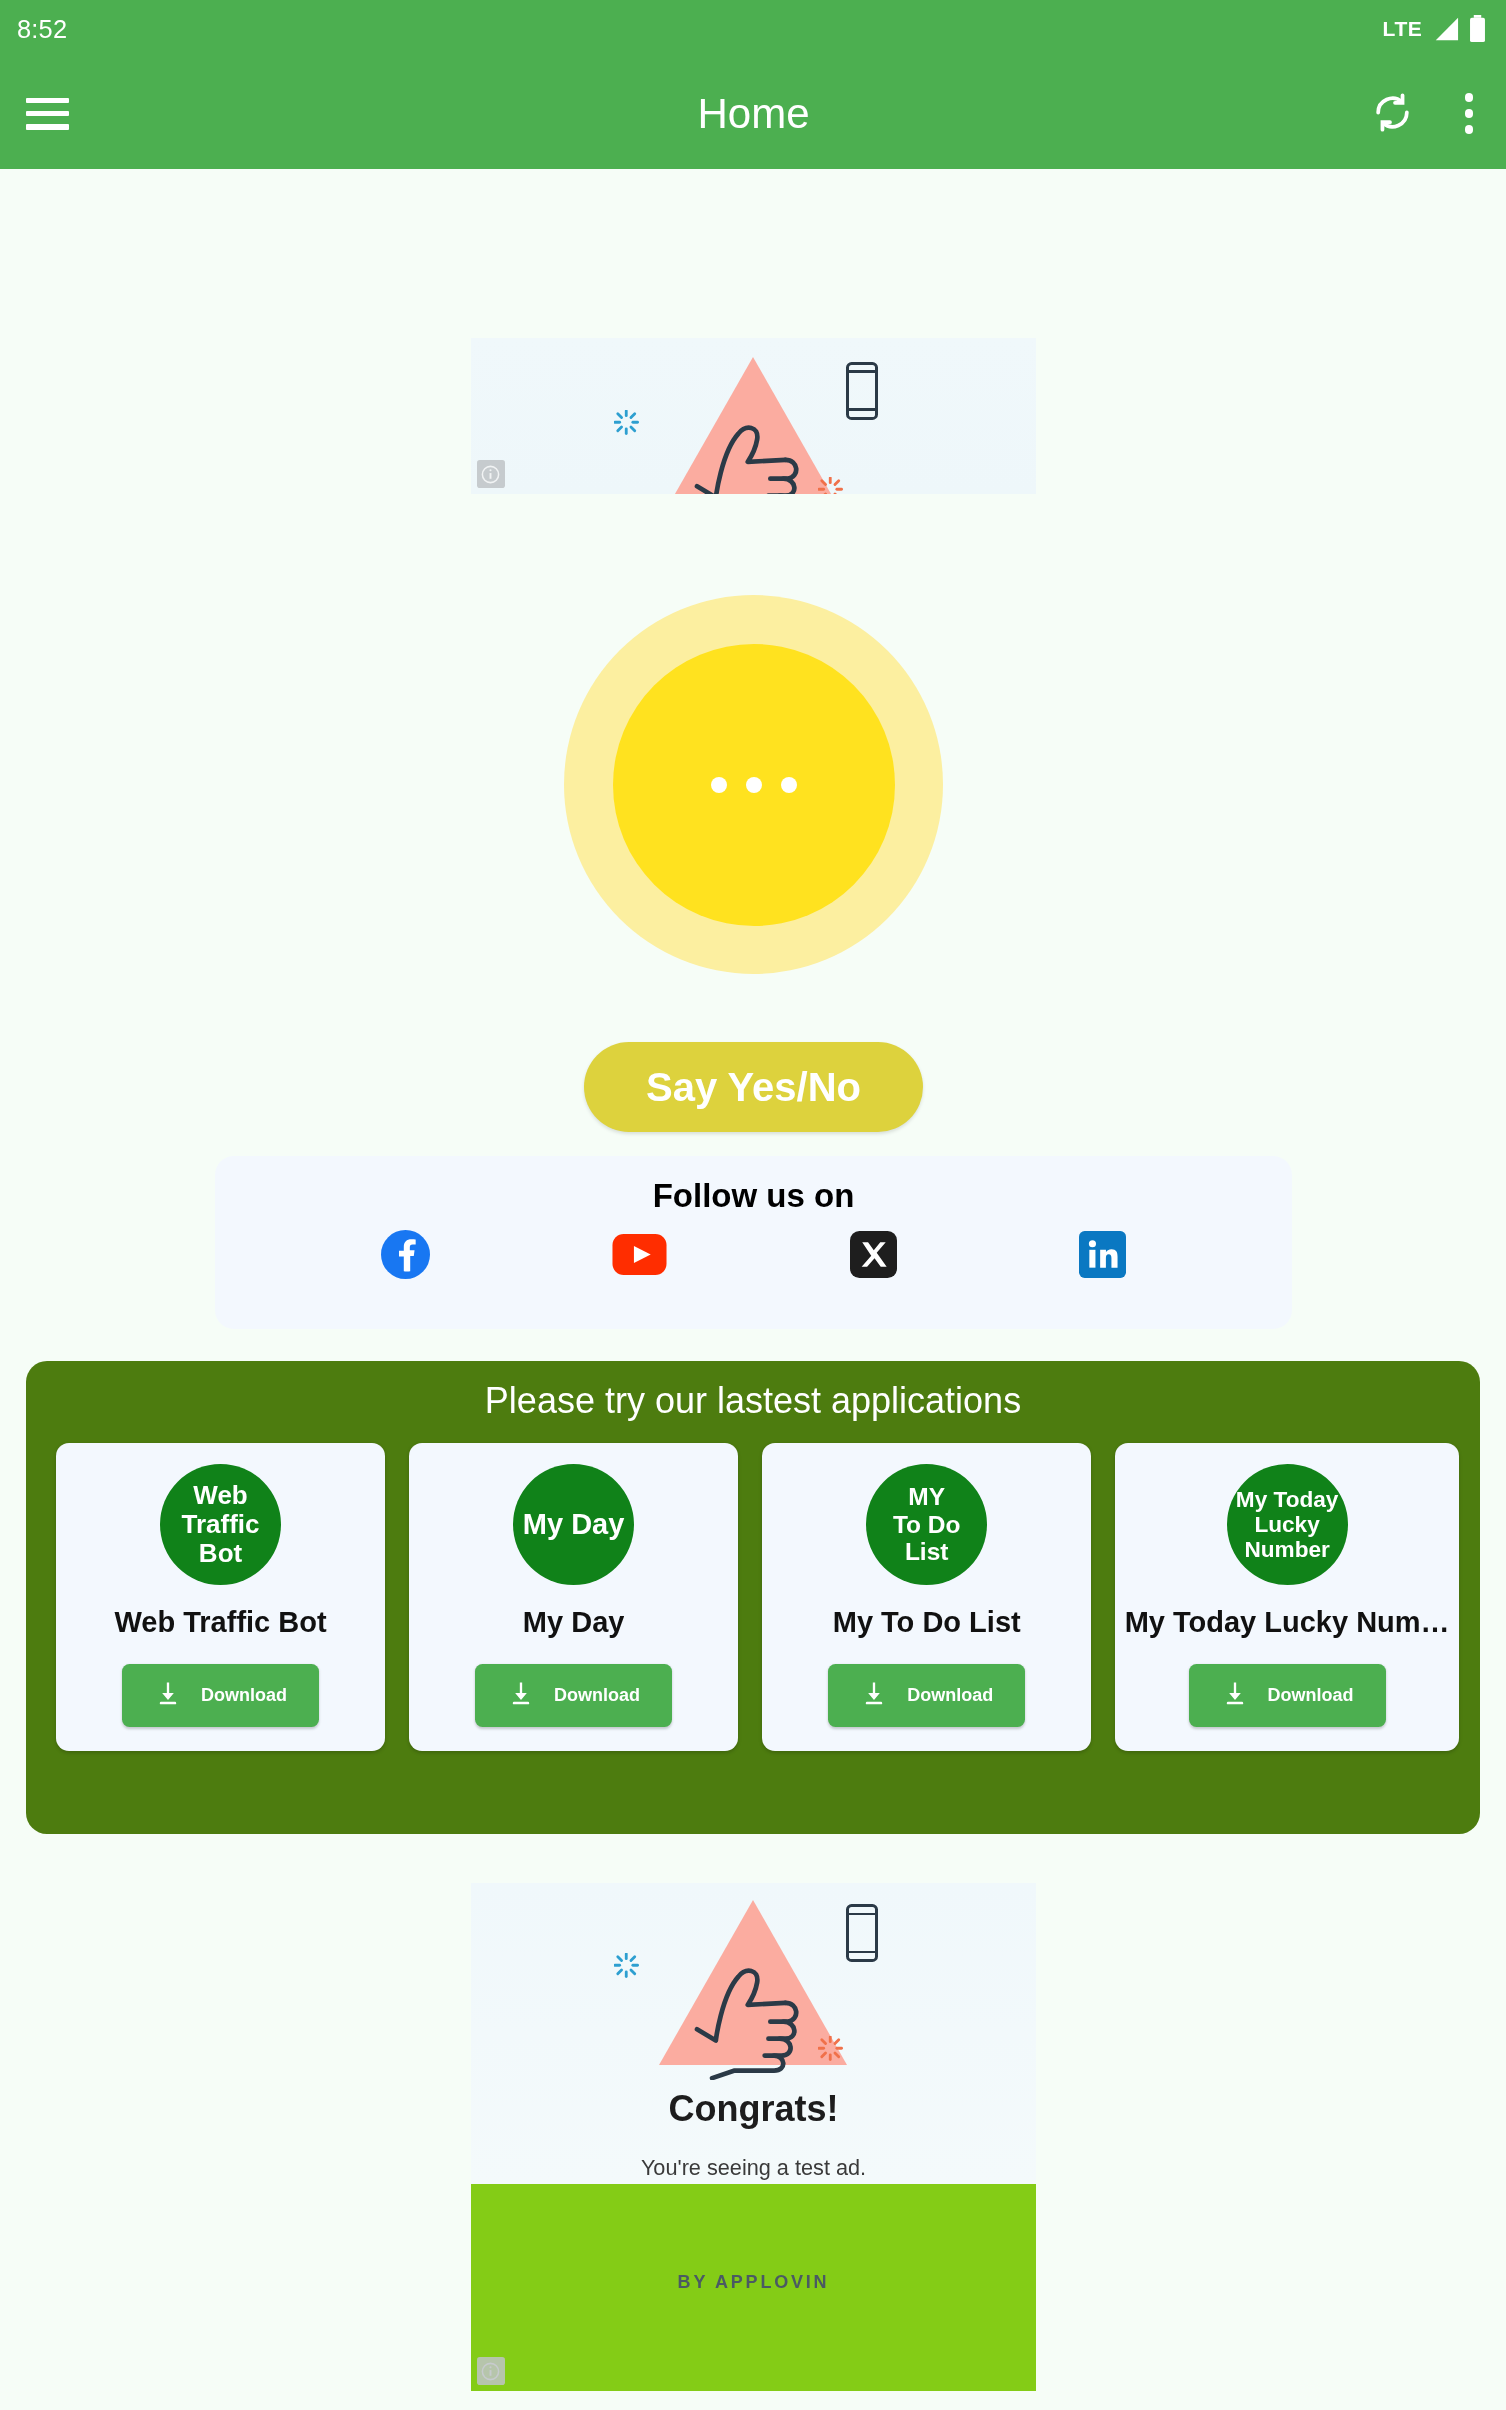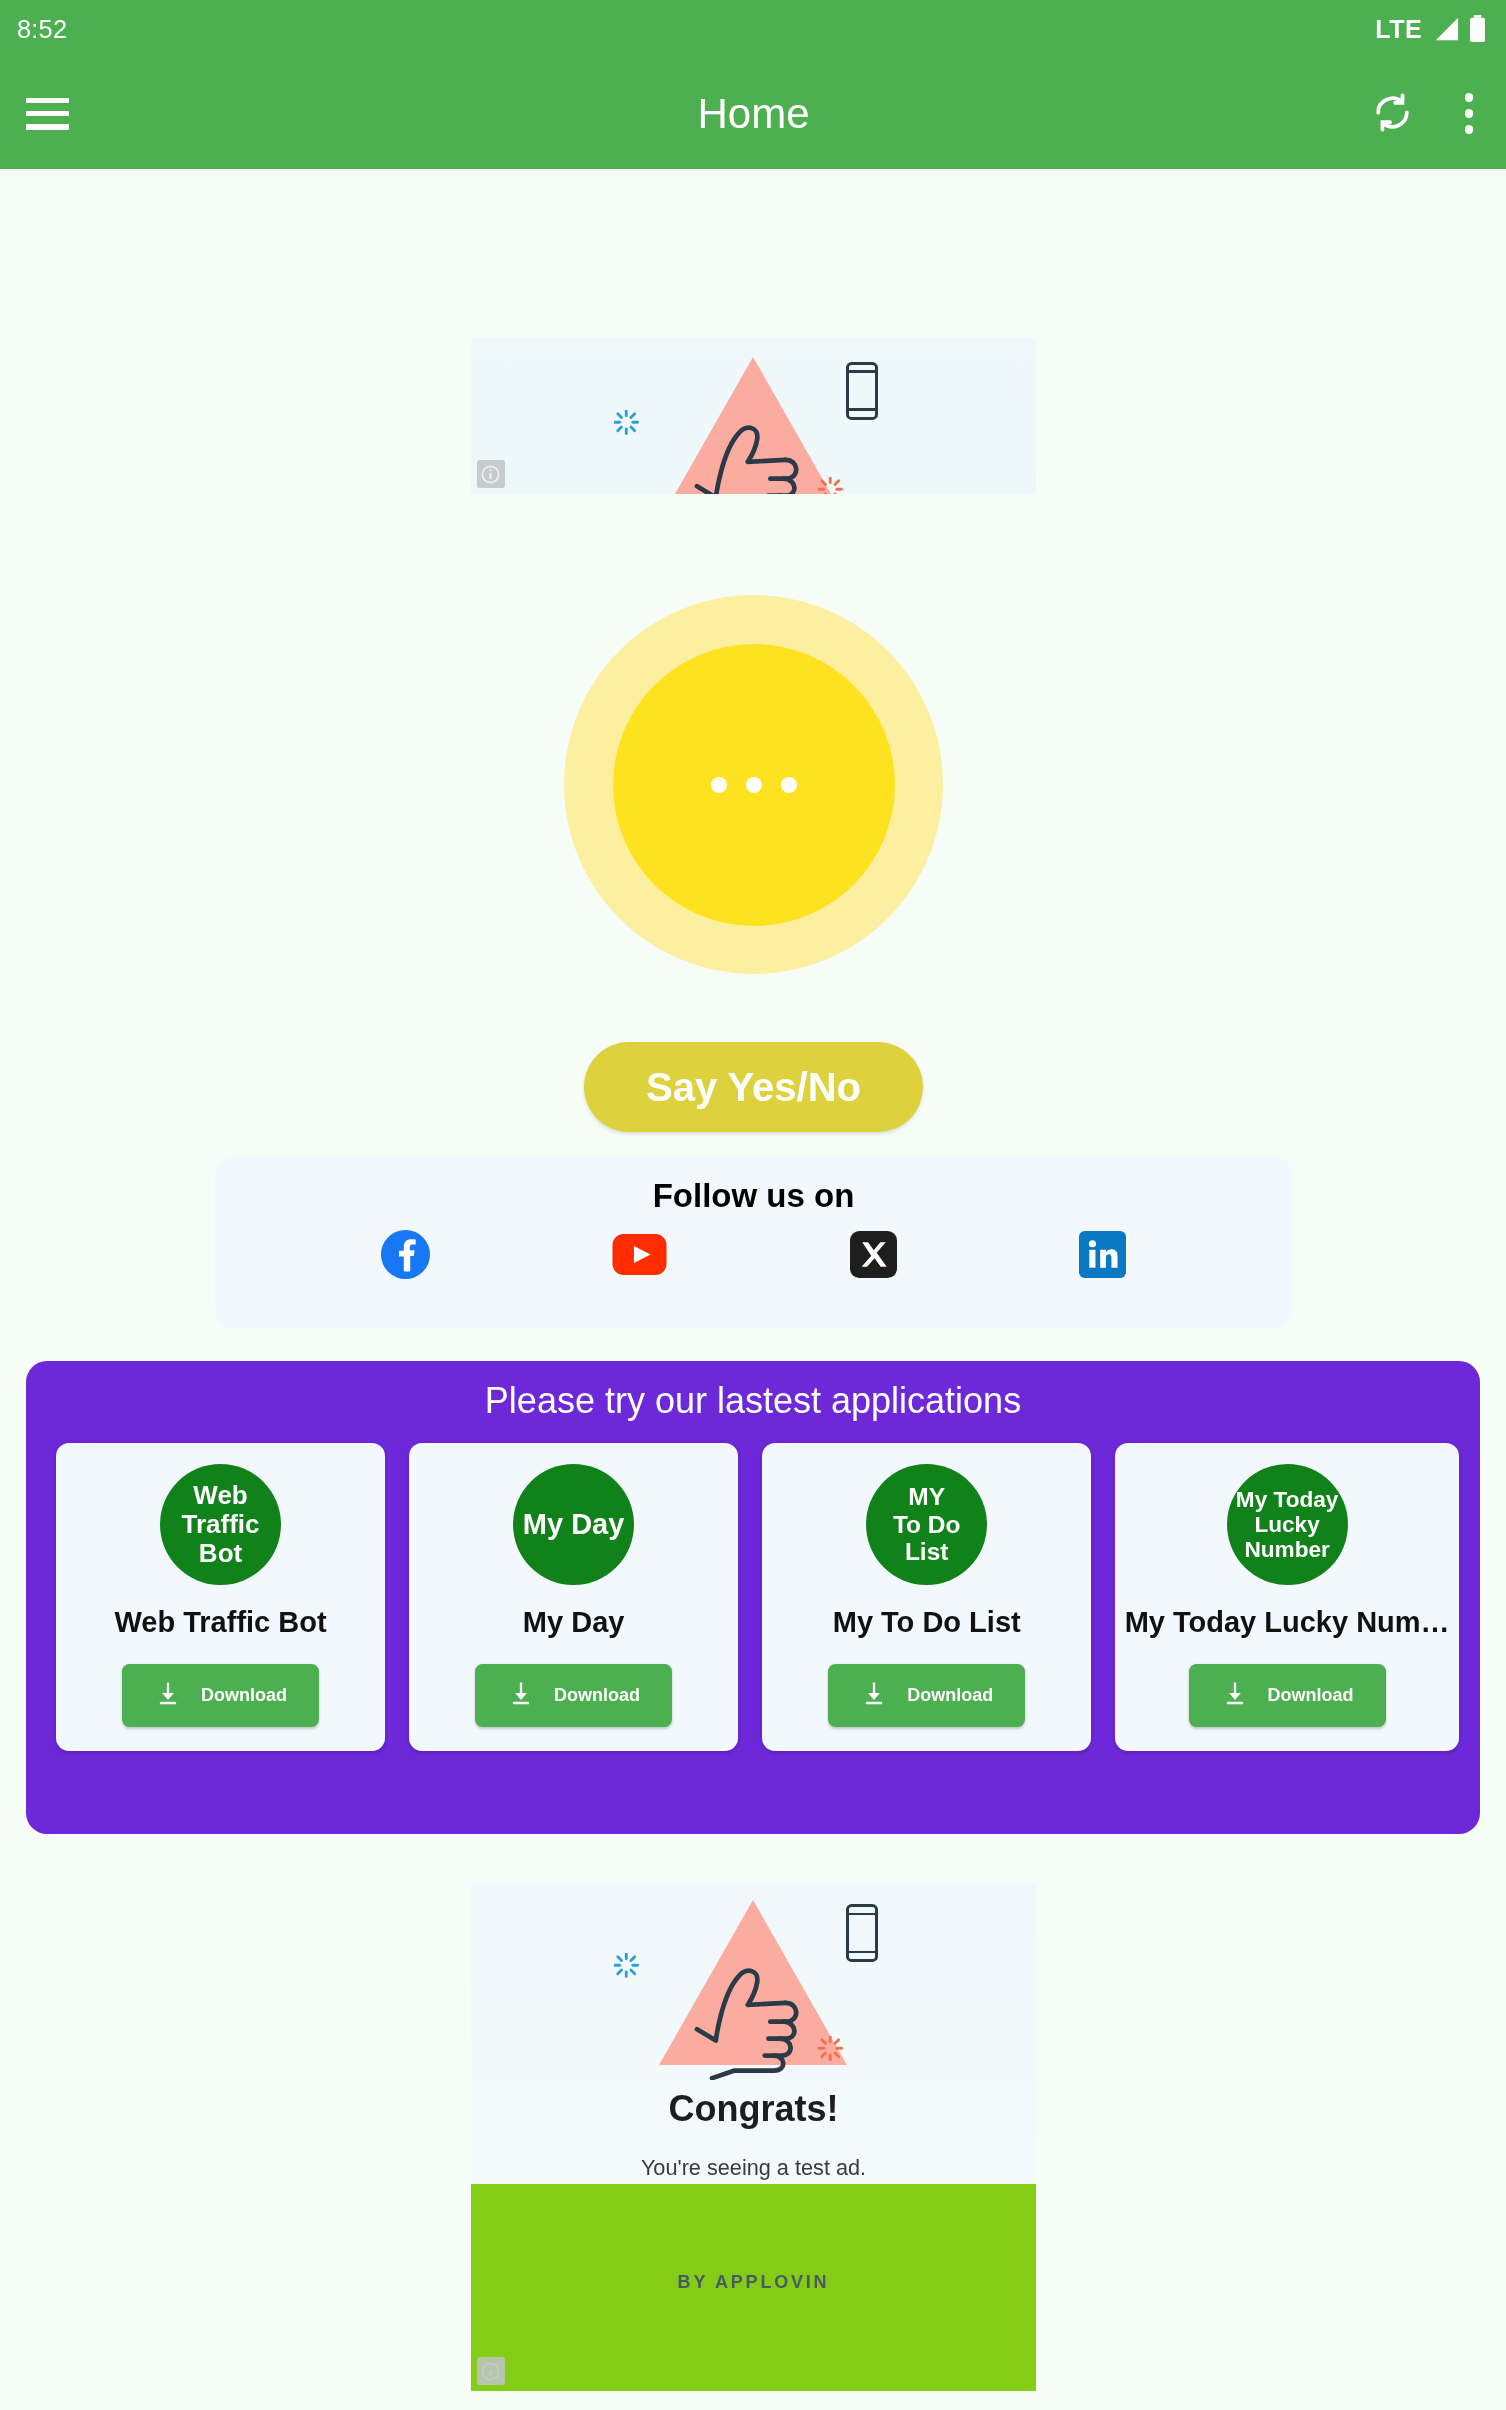--- a/index.html
+++ b/index.html
@@ -29,21 +29,21 @@
   .status-time {
     font-size: 25.4px;
     letter-spacing: 0.2px;
   }
   .status-right {
     display: flex;
     align-items: center;
     gap: 9.4px;
   }
   .status-lte {
-    font-size: 25px;
+    font-size: 21px;
     font-weight: 700;
     letter-spacing: 0.5px;
   }
   .sig-icon { display:block; }
   .bat-icon { display:block; }
 
   
   .app-bar {
     height: 111px;
     background: #4caf50;
@@ -229,21 +229,21 @@
   }
   .social-ic { cursor: pointer; display:block; }
 
   
   .apps-panel {
     position: absolute;
     left: 26px;
     top: 1192px;
     width: 1454px;
     height: 473px;
-    background: #6d28d9;
+    background: #4d7c0f;
     border-radius: 21px;
     padding: 19px 21px 21px 21px;
   }
   .apps-heading {
     text-align: center;
     color: #ffffff;
     font-size: 36px;
     font-weight: 400;
     margin-bottom: 21px;
   }

